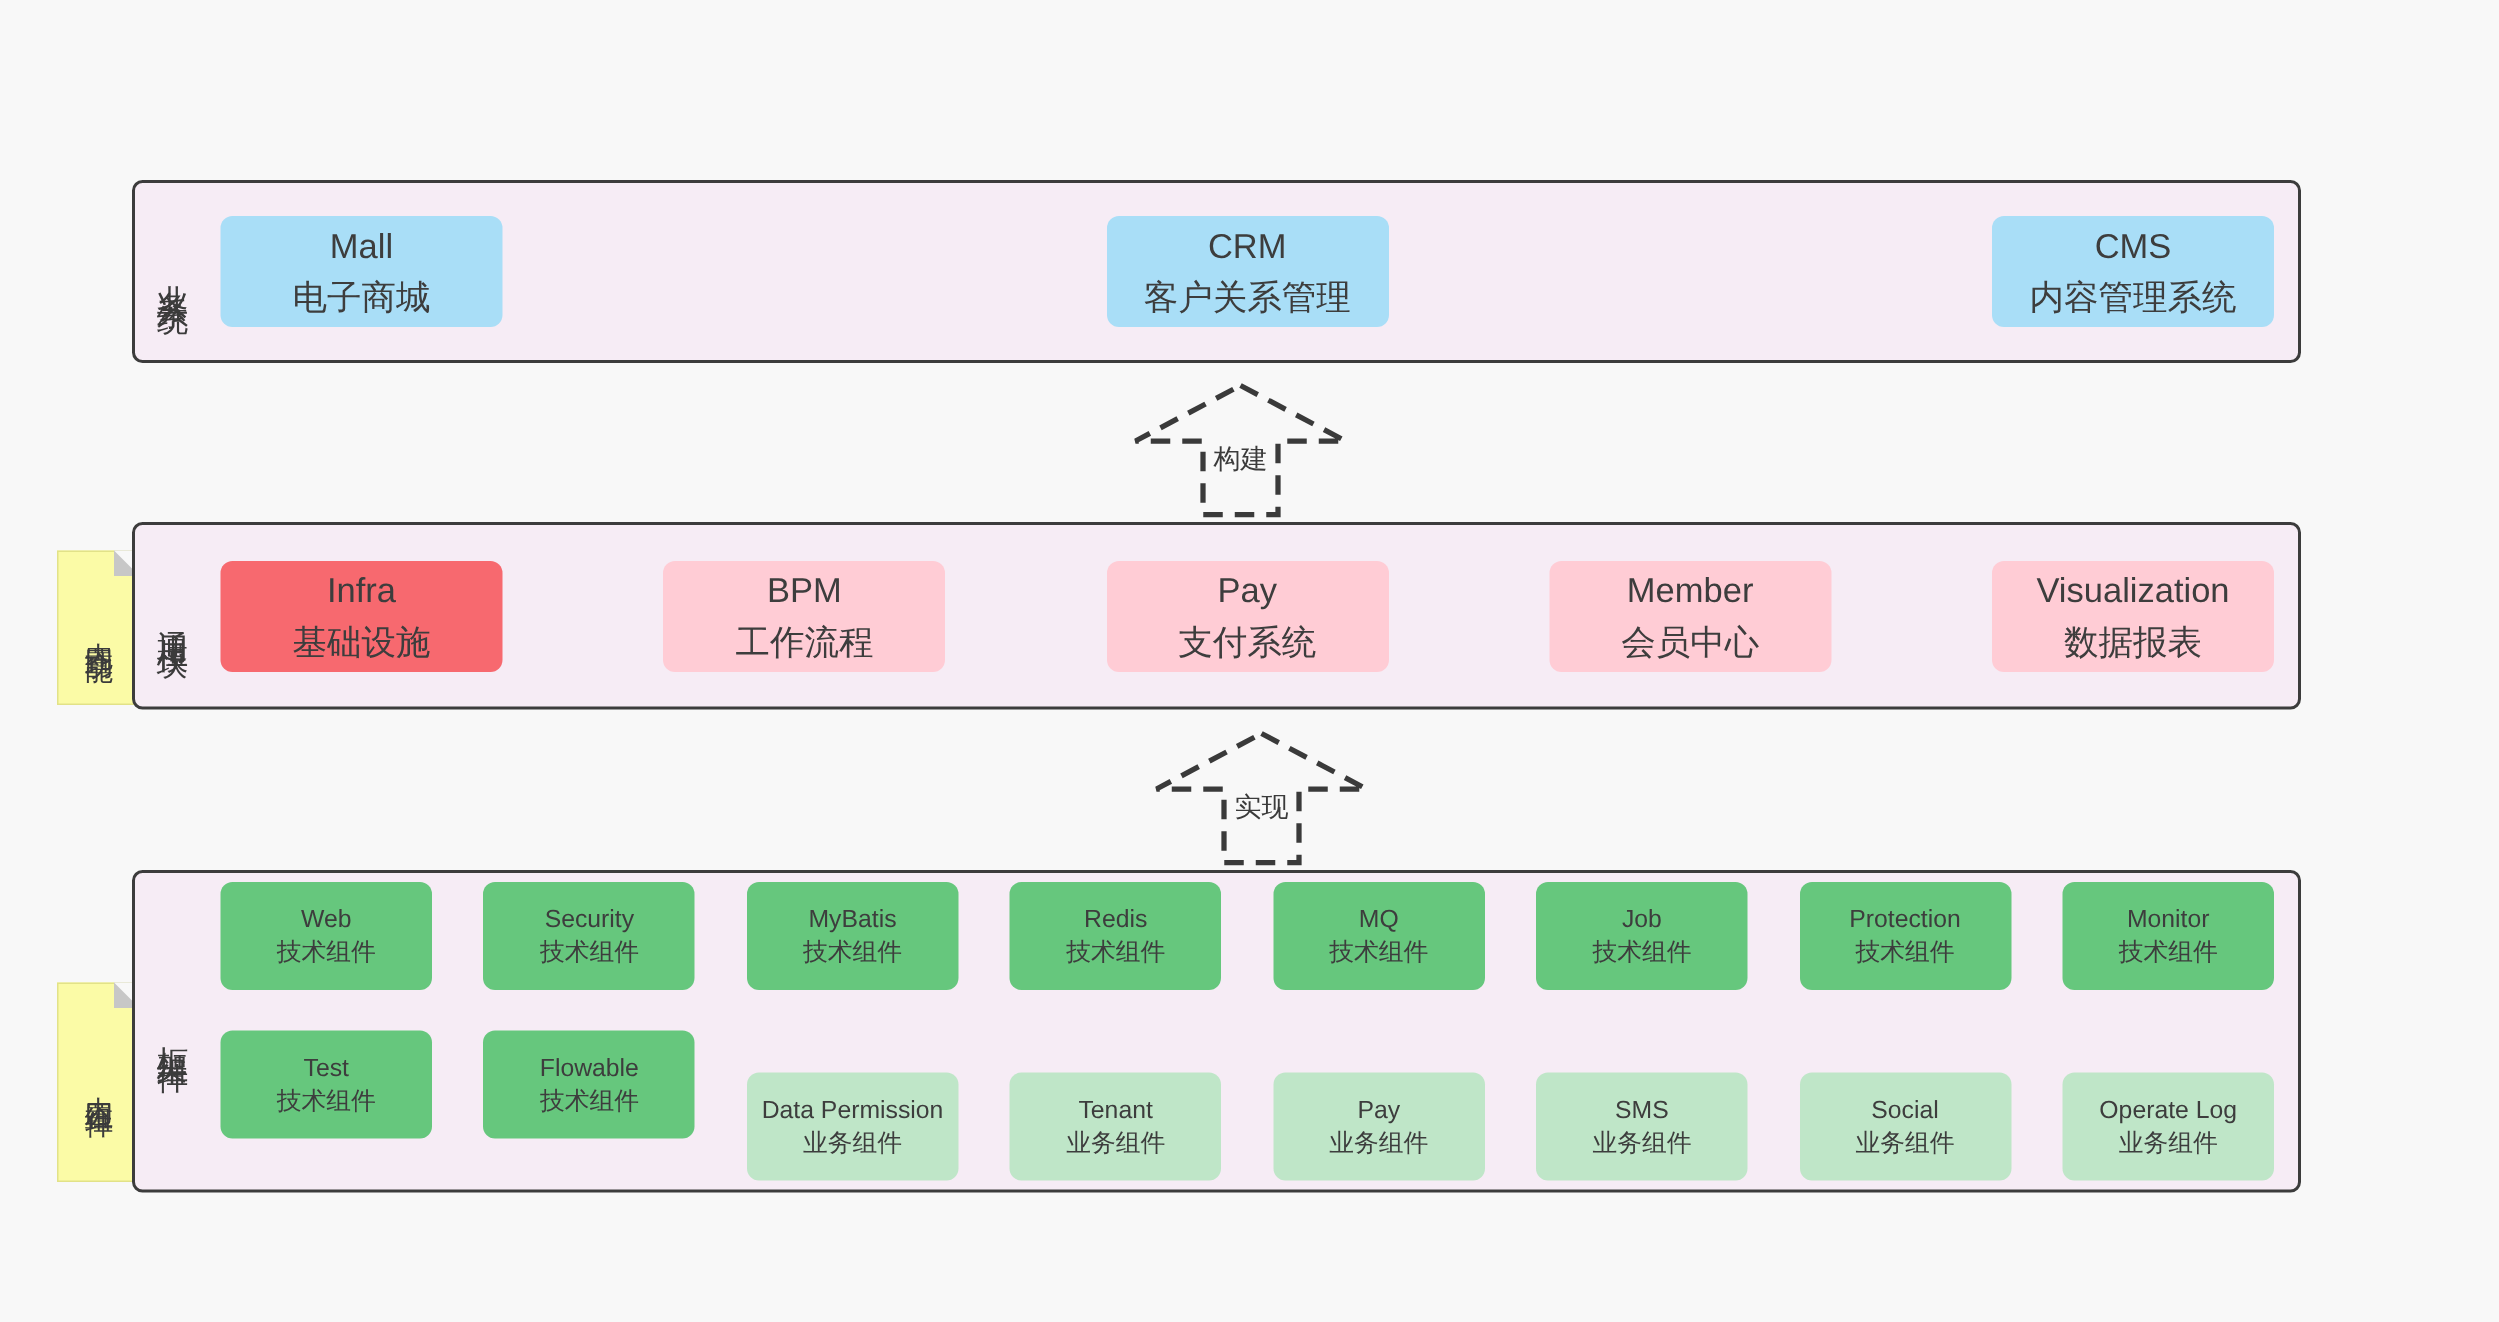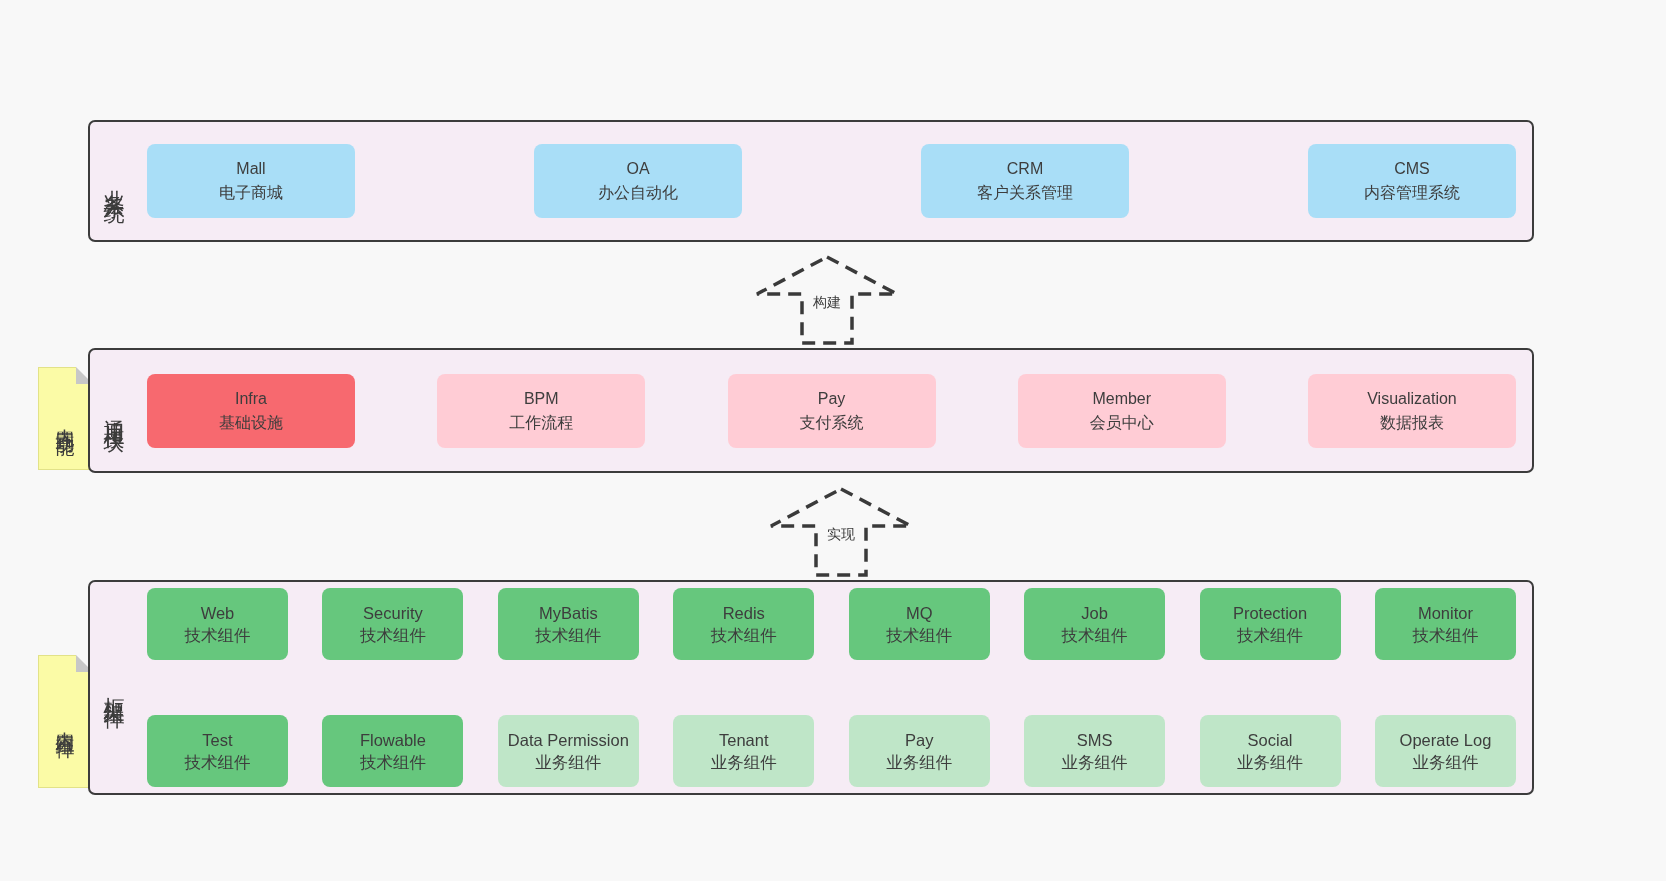--- a/index.html
+++ b/index.html
@@ -26,25 +26,25 @@
     writing-mode:vertical-rl; text-orientation:upright;
     font-size:21px; letter-spacing:4px; color:#3b3b3b; line-height:1;
   }
   .boxes {
     position:absolute; left:57px; right:16px; top:0; bottom:0;
     display:flex; align-items:center; justify-content:space-between;
   }
   #band3 .boxes {
     flex-direction:column; justify-content:center; gap:27px; align-items:stretch;
   }
-  .brow { display:flex; justify-content:space-between;align-items:flex-end; }
+  .brow { display:flex; justify-content:space-between; }
   .box {
-    width:208px; height:74px; border-radius:8px;
+    width:188px; height:74px; border-radius:8px;
     display:flex; flex-direction:column; align-items:center; justify-content:center;
-    text-align:center; font-size:16px; line-height:1.5;
+    text-align:center; font-size:23px; line-height:1.5;
   }
   #band3 .box { width:141px; height:72px; font-size:16.5px; line-height:1.35; padding:0 6px; }
   .blue       { background:#a9def7; }
   .red        { background:#f7696f; }
   .pink       { background:#ffccd5; }
   .green      { background:#66c77d; }
   .lightgreen { background:#bfe6c8;margin-top:28px; }
   .note {
     position:absolute; left:38px; width:55px;
     background:#fbfba6; border:1px solid #e2e288;
@@ -61,40 +61,36 @@
     writing-mode:vertical-rl; text-orientation:upright;
     font-size:19px; letter-spacing:3px; color:#3b3b3b; line-height:1;
   }
   .arrow { position:absolute; width:150px; height:92px; z-index:1; }
   #arrow1 { left:752px; top:254px; }
   #arrow2 { left:766px; top:486px; }
   .arrow svg { display:block; }
   .alabel {
     position:absolute; left:50%; top:40px; transform:translateX(-50%);
     background:#f8f8f8; padding:0 3px;
-    font-size:14px; color:#3b3b3b; white-space:nowrap;
+    font-size:18px; color:#3b3b3b; white-space:nowrap;
   }
 </style>
 </head>
 <body>
 
 <div>
 
   <div class="band" id="band1">
     <div class="vlabel">业务系统</div>
     <div class="boxes">
       <div class="box blue">
         <div>Mall</div>
         <div>电子商城</div>
       </div>
       <div class="box blue">
-        <div>OA</div>
-        <div>办公自动化</div>
-      </div>
-      <div class="box blue">
         <div>CRM</div>
         <div>客户关系管理</div>
       </div>
       <div class="box blue">
         <div>CMS</div>
         <div>内容管理系统</div>
       </div>
     </div>
   </div>
 

